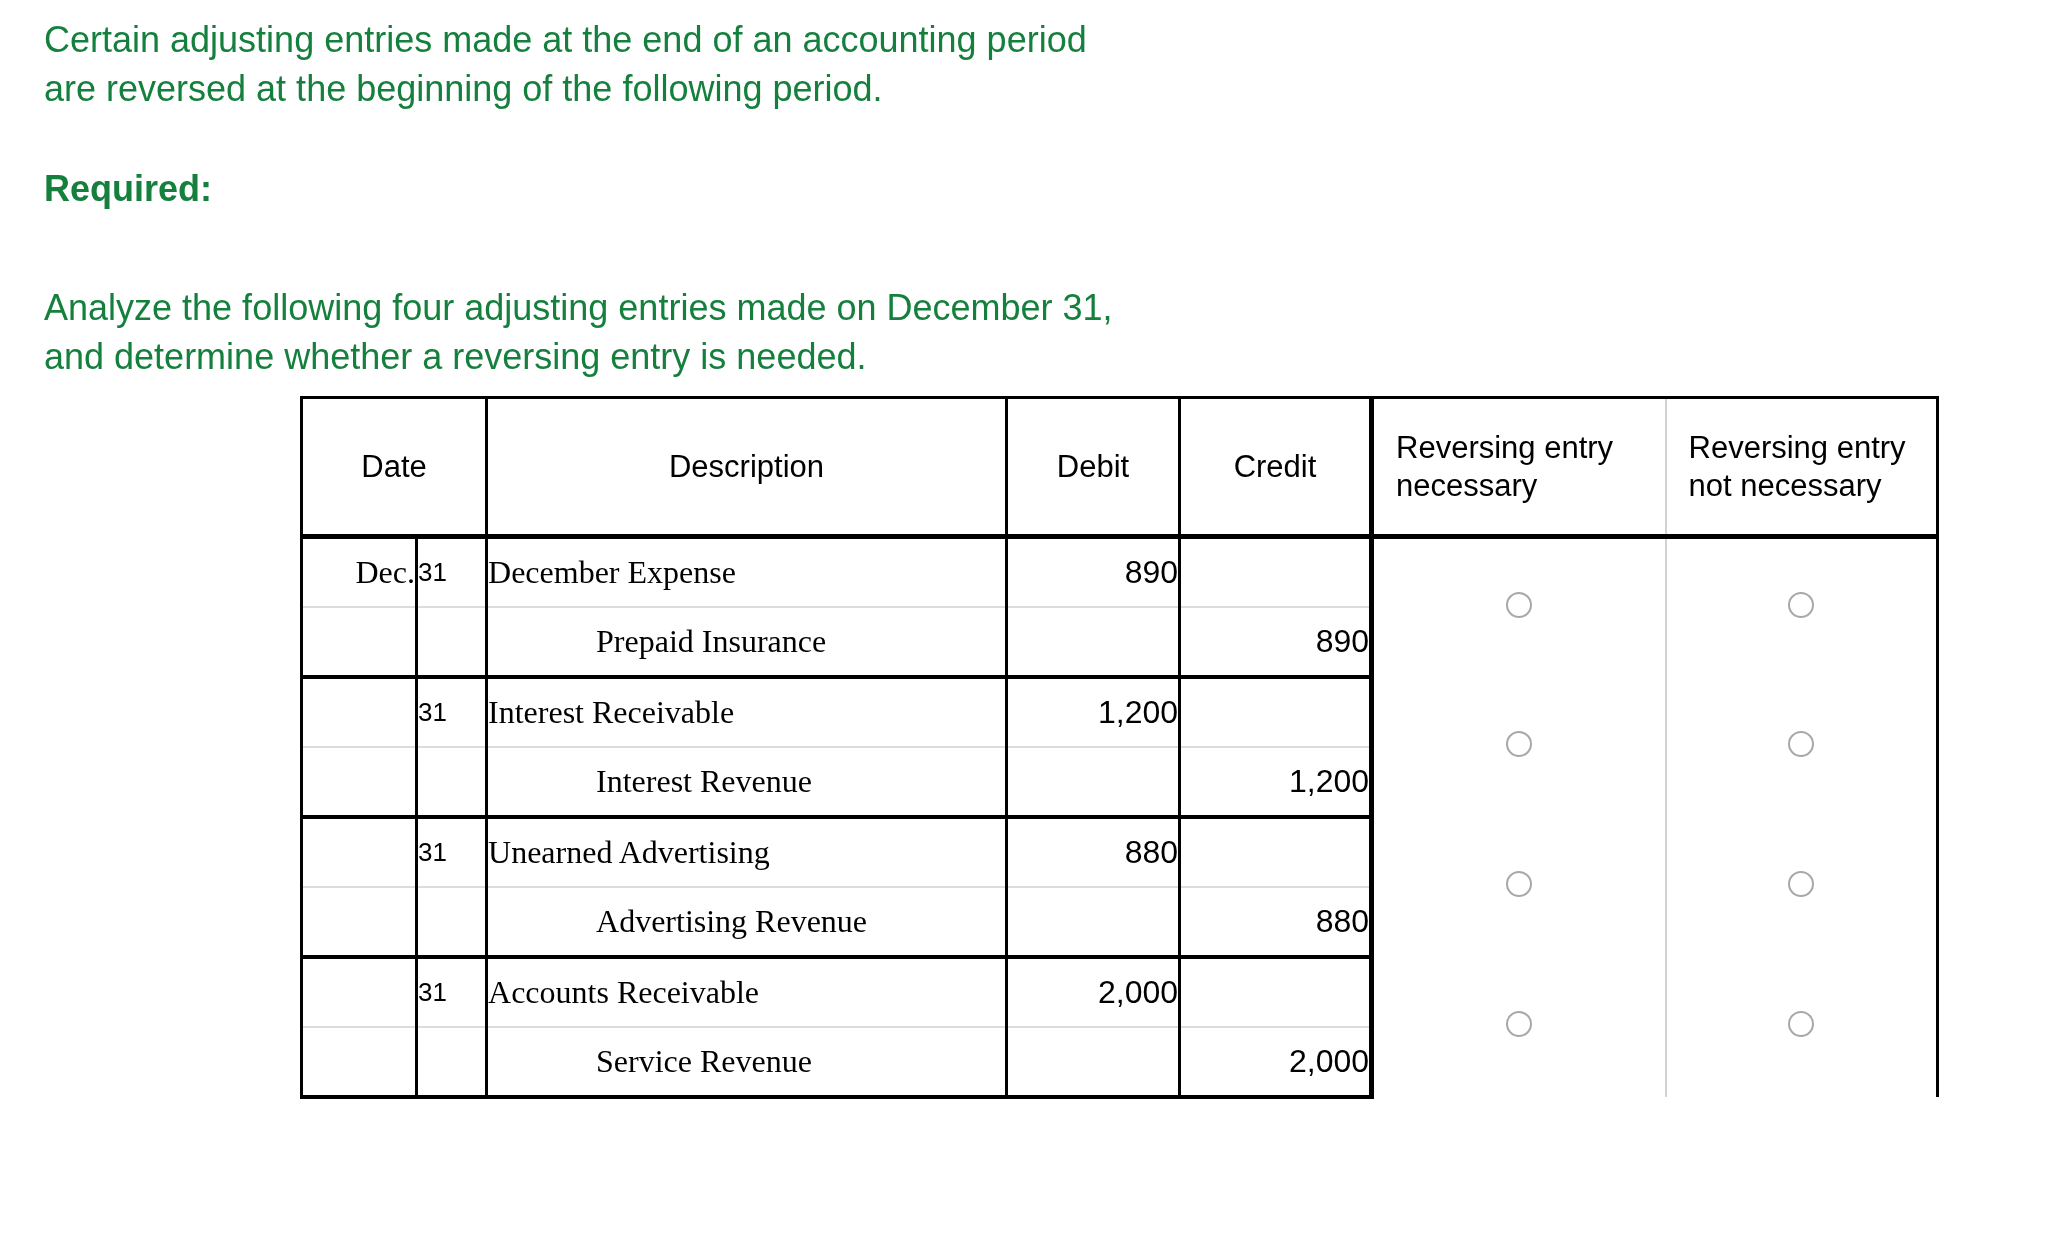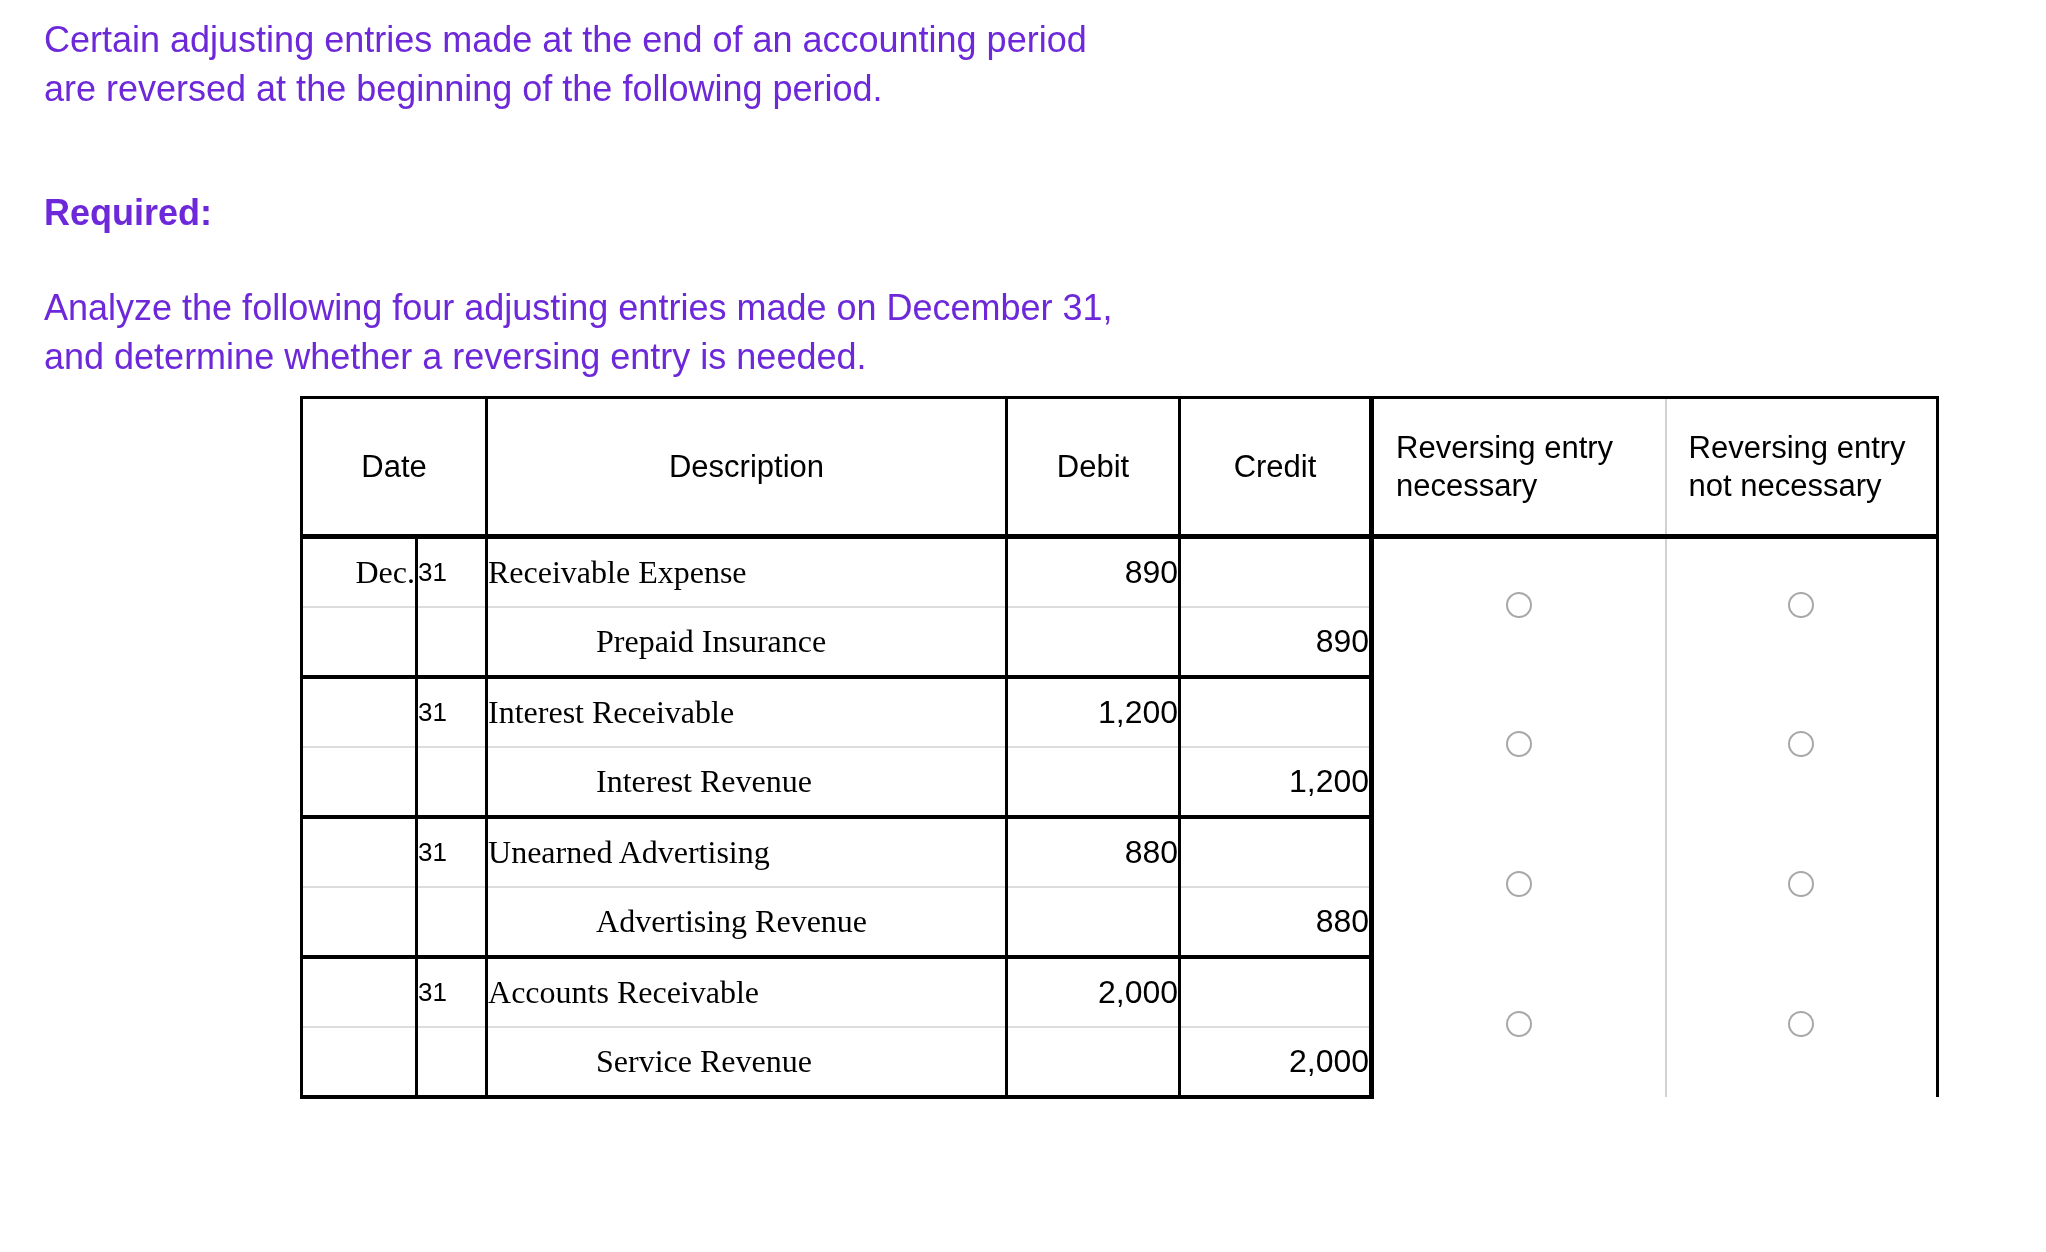--- a/index.html
+++ b/index.html
@@ -21,25 +21,25 @@
     height: 1252px;
   }
 
   
   .prose {
     position: absolute;
     left: 44px;
     font-family: "Liberation Sans", sans-serif;
     font-size: 36px;
     line-height: 49px;
-    color: #6d28d9;
+    color: #15803d;
     white-space: pre-line;
   }
   #intro-paragraph { top: 15px; }
-  #required-label  { top: 188px; font-weight: bold; }
+  #required-label  { top: 164px; font-weight: bold; }
   #task-paragraph  { top: 283px; }
 
   
   .table-wrap {
     position: absolute;
     left: 300px;
     top: 396px;
     width: 1636px;
   }
   table.journal {
@@ -182,21 +182,21 @@
 necessary</th>
           <th class="rev-head second last" style="white-space:pre-line;">Reversing entry
 not necessary</th>
         </tr>
       </thead>
       <tbody>
 
         <tr class="debit-line">
           <td class="cell-month light-bottom">Dec.</td>
           <td class="cell-day light-bottom">31</td>
-          <td class="cell-desc light-bottom">Receivable Expense</td>
+          <td class="cell-desc light-bottom">December Expense</td>
           <td class="cell-amount light-bottom">890</td>
           <td class="cell-amount light-bottom"></td>
           <td class="radio-cell double-left" rowspan="2">
             <span class="radio"></span>
           </td>
           <td class="radio-cell rev-cell-2 last" rowspan="2">
             <span class="radio"></span>
           </td>
         </tr>
         <tr class="credit-line">

